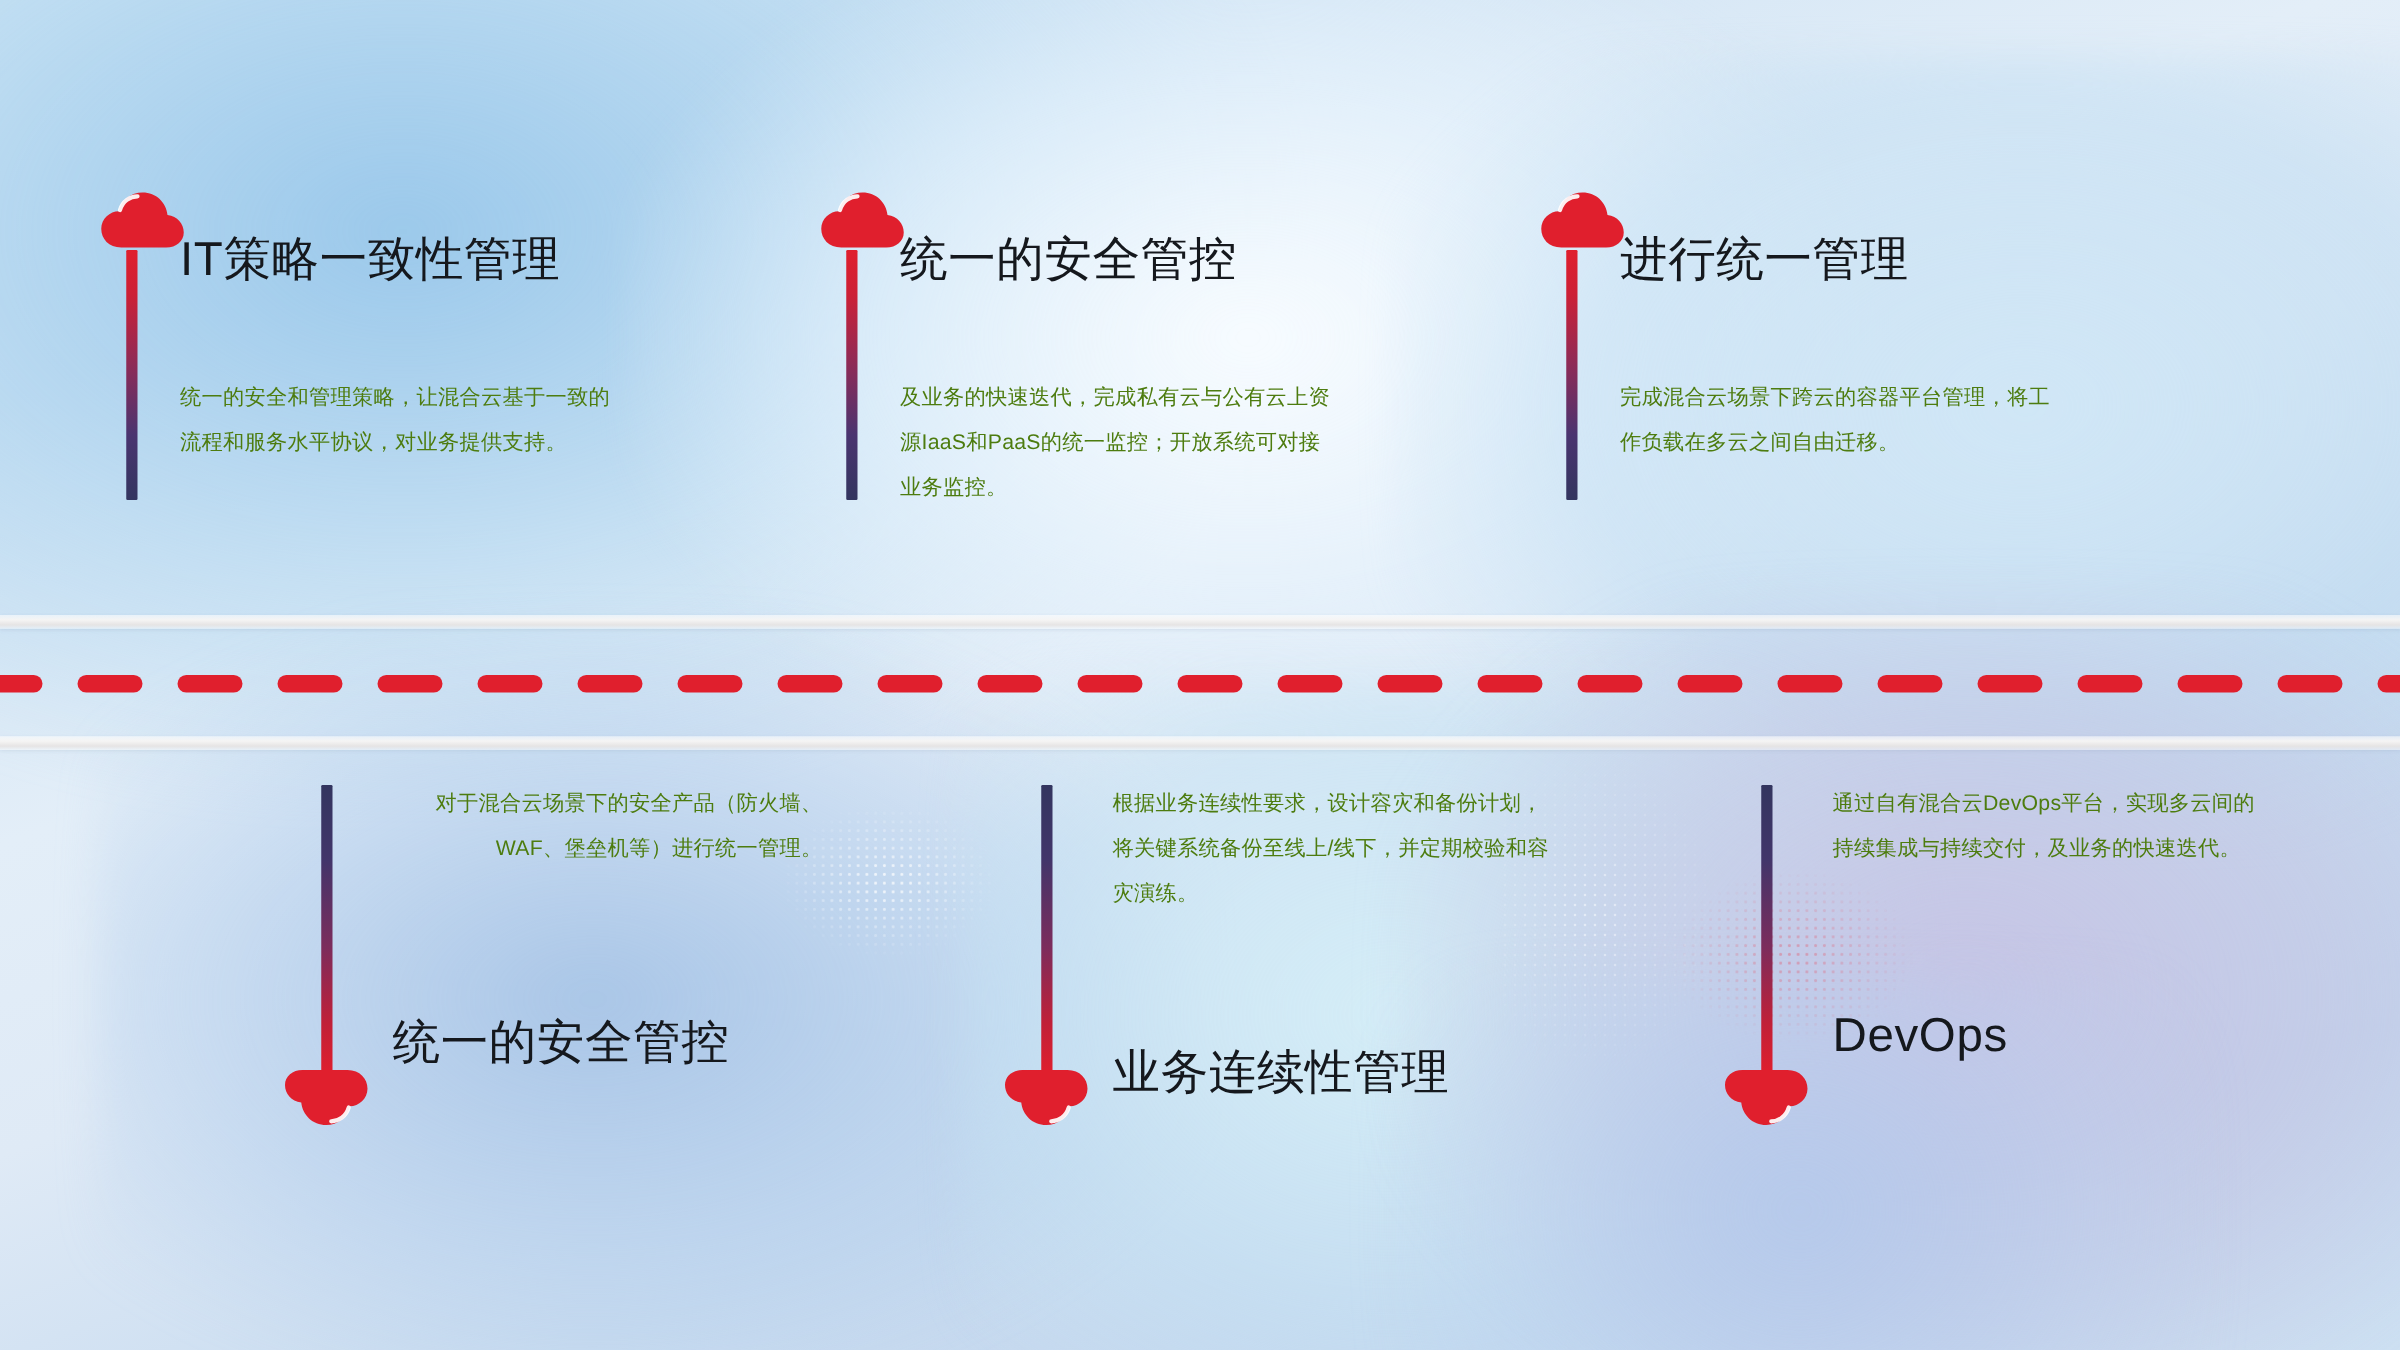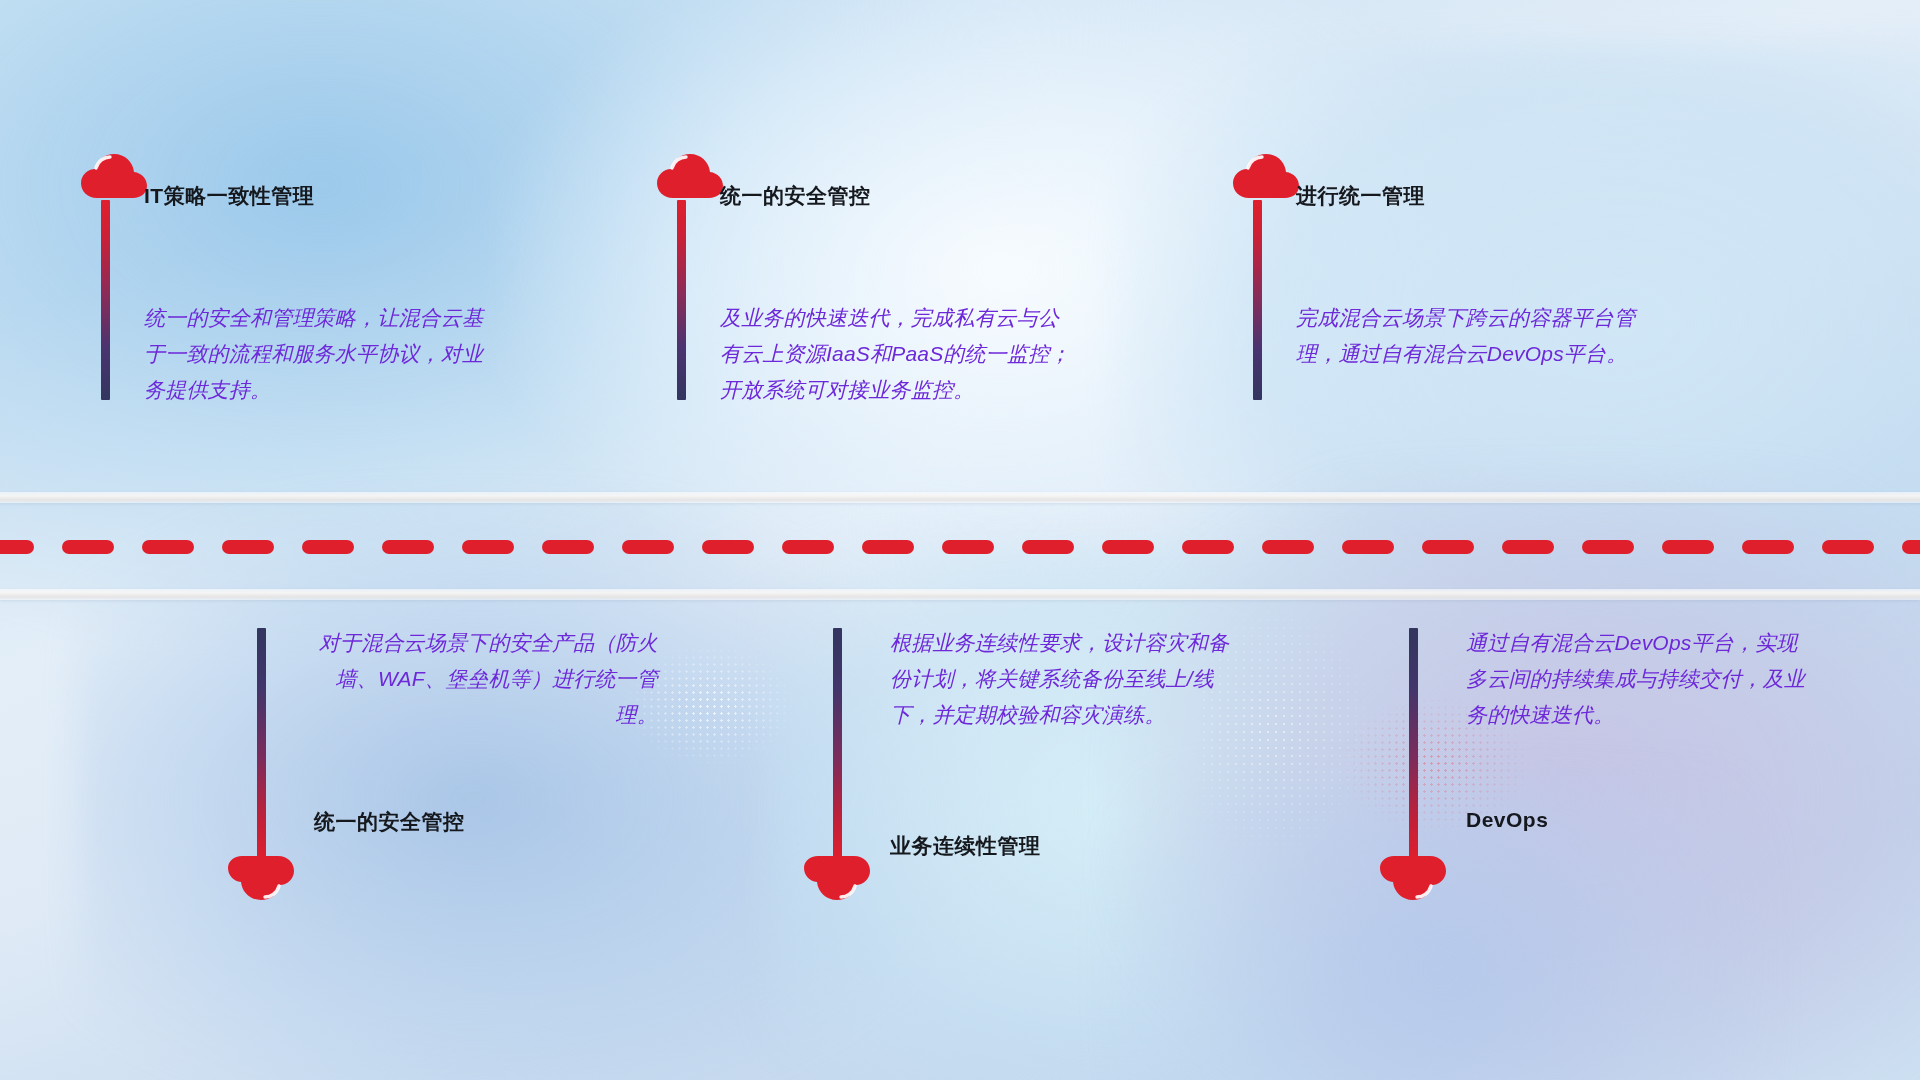--- a/index.html
+++ b/index.html
@@ -192,34 +192,33 @@
   .cloud {
     position: absolute;
     width: 68px;
     height: 50px;
   }
   .cloud svg { display: block; width: 100%; height: 100%; }
 
   
   .col-heading {
     position: absolute;
-    font-size: 21px;
-    font-weight: 700;
+    font-size: 38px;
+    font-weight: 400;
     color: #15181d;
     letter-spacing: .5px;
     white-space: nowrap;
   }
   .col-body {
     position: absolute;
-    font-size: 21px;
+    font-size: 17px;
     line-height: 36px;
-    color: #6d28d9;
+    color: #4d7c0f;
     width: 360px;
     letter-spacing: .2px;
-    font-style: italic;
   }
 </style>
 </head>
 <body>
 
 <div id="stage">
 
   <div class="bg-base"></div>
   <div class="bg-glow-a"></div>
   <div class="bg-glow-b"></div>
@@ -290,21 +289,21 @@
 
   <div class="col" style="left:1248px; top:160px;">
     <div class="cloud" style="left:-16px; top:-8px;">
       <svg viewBox="0 0 68 50" xmlns="http://www.w3.org/2000/svg">
         <path d="M17 46 C7 46 1 39 1 31 C1 23 8 17 15 17 C17 8 25 2 34 2 C45 2 53 10 54 20 C62 21 67 27 67 34 C67 41 61 46 53 46 Z" fill="#e01f2d"></path>
         <path d="M16 16 C18 9 24 5 30 5" fill="none" stroke="#ffffff" stroke-width="3.4" stroke-linecap="round" opacity="0.92"></path>
       </svg>
     </div>
     <div class="pin-bar down" style="left:5px; top:40px; height:200px;"></div>
     <div class="col-heading" style="left:48px; top:22px;">进行统一管理</div>
-    <div class="col-body" style="left:48px; top:140px; width:352px;">完成混合云场景下跨云的容器平台管理，通过自有混合云DevOps平台。</div>
+    <div class="col-body" style="left:48px; top:140px; width:352px;">完成混合云场景下跨云的容器平台管理，将工作负载在多云之间自由迁移。</div>
   </div>
 
   <div class="col" style="left:252px; top:628px;">
     <div class="pin-bar up" style="left:5px; top:0px; height:232px;"></div>
     <div class="col-body" style="left:54px; top:-3px; width:352px; text-align:right;">对于混合云场景下的安全产品（防火墙、WAF、堡垒机等）进行统一管理。</div>
     <div class="col-heading" style="left:62px; top:180px;">统一的安全管控</div>
     <div class="cloud" style="left:-25px; top:224px;">
       <svg viewBox="0 0 68 50" xmlns="http://www.w3.org/2000/svg">
         <g transform="translate(68,50) rotate(180)">
           <path d="M17 46 C7 46 1 39 1 31 C1 23 8 17 15 17 C17 8 25 2 34 2 C45 2 53 10 54 20 C62 21 67 27 67 34 C67 41 61 46 53 46 Z" fill="#e01f2d"></path>

